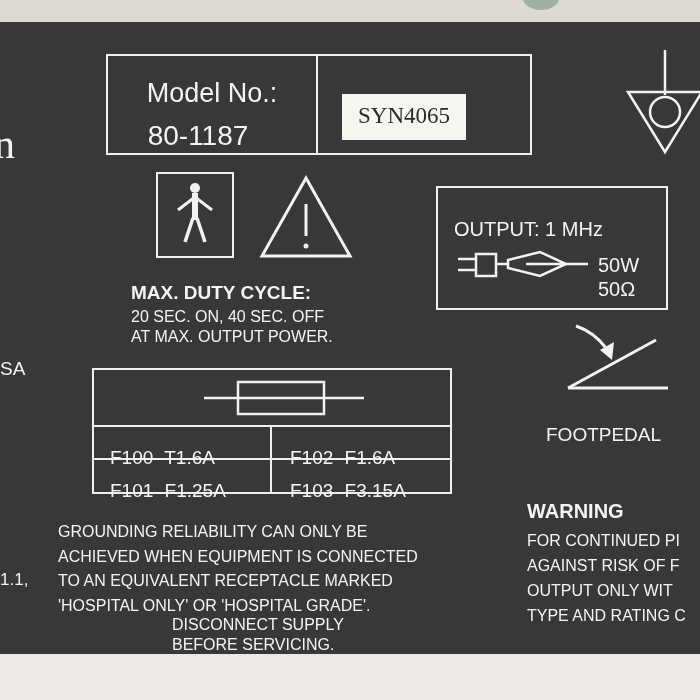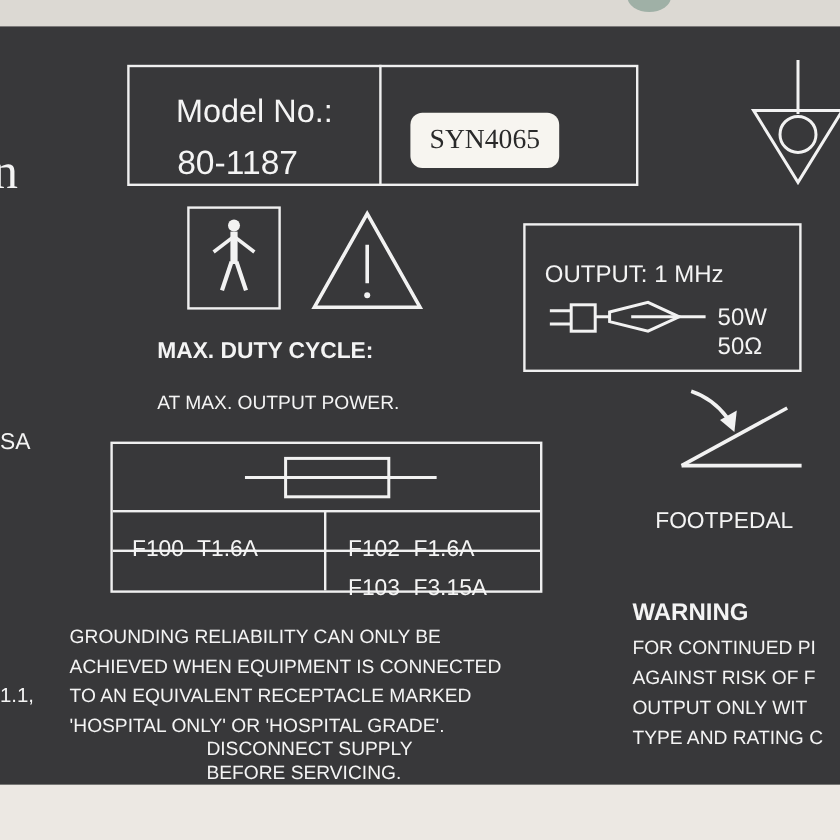--- a/index.html
+++ b/index.html
@@ -23,21 +23,21 @@
 <div class="label">
 
   <div class="abs txt" style="left:-6px;top:82px;font-family:'Liberation Serif',serif;font-size:42px;">n</div>
   <div class="abs txt" style="left:0;top:320px;font-size:19px;">SA</div>
   <div class="abs txt" style="left:0;top:532px;font-size:17px;">1.1,</div>
 
   <div class="box" style="left:106px;top:32px;width:426px;height:101px;"></div>
   <div class="abs" style="left:316px;top:32px;width:2px;height:101px;background:#f0f0f0;"></div>
   <div class="abs txt" style="left:108px;top:40px;width:208px;text-align:center;font-size:27px;">Model No.:</div>
   <div class="abs txt" style="left:108px;top:82px;width:180px;text-align:center;font-size:28px;">80-1187</div>
-  <div class="serial-sticker" style="left:342px;top:72px;width:124px;height:46px;border-radius:10px;">SYN4065</div>
+  <div class="serial-sticker" style="left:342px;top:72px;width:124px;height:46px;">SYN4065</div>
 
   <svg class="abs" style="left:625px;top:28px;" width="75" height="105">
     <line x1="40" y1="0" x2="40" y2="45" stroke="#f2f2f2" stroke-width="2.5"></line>
     <polygon points="3,42 77,42 40,102" fill="none" stroke="#f2f2f2" stroke-width="2.5"></polygon>
     <circle cx="40" cy="62" r="15" fill="none" stroke="#f2f2f2" stroke-width="2.5"></circle>
   </svg>
 
   <div class="box" style="left:156px;top:150px;width:78px;height:86px;"></div>
   <svg class="abs" style="left:170px;top:158px;" width="50" height="70">
     <circle cx="25" cy="8" r="5" fill="#f2f2f2"></circle>
@@ -48,20 +48,21 @@
     <line x1="27" y1="38" x2="35" y2="62" stroke="#f2f2f2" stroke-width="3.5"></line>
   </svg>
 
   <svg class="abs" style="left:258px;top:152px;" width="96" height="86">
     <polygon points="48,4 92,82 4,82" fill="none" stroke="#f2f2f2" stroke-width="3"></polygon>
     <line x1="48" y1="30" x2="48" y2="62" stroke="#f2f2f2" stroke-width="3"></line>
     <circle cx="48" cy="72" r="2.5" fill="#f2f2f2"></circle>
   </svg>
 
   <div class="abs txt bold" style="left:131px;top:244px;font-size:19px;">MAX. DUTY CYCLE:</div>
+  <div class="abs txt" style="left:131px;top:270px;font-size:16px;">20 SEC. ON, 40 SEC. OFF</div>
   <div class="abs txt" style="left:131px;top:290px;font-size:16px;">AT MAX. OUTPUT POWER.</div>
 
   <div class="box" style="left:436px;top:164px;width:232px;height:124px;"></div>
   <div class="abs txt" style="left:454px;top:180px;font-size:20px;">OUTPUT: 1 MHz</div>
   <svg class="abs" style="left:458px;top:226px;" width="132" height="34">
     <line x1="0" y1="11" x2="18" y2="11" stroke="#f2f2f2" stroke-width="2.5"></line>
     <line x1="0" y1="22" x2="18" y2="22" stroke="#f2f2f2" stroke-width="2.5"></line>
     <rect x="18" y="6" width="20" height="22" fill="none" stroke="#f2f2f2" stroke-width="2.5"></rect>
     <line x1="38" y1="16" x2="50" y2="16" stroke="#f2f2f2" stroke-width="2.5"></line>
     <polygon points="50,12 82,4 108,16 82,28 50,20" fill="none" stroke="#f2f2f2" stroke-width="2.5"></polygon>
@@ -81,20 +82,21 @@
   <div class="box" style="left:92px;top:346px;width:360px;height:126px;"></div>
   <svg class="abs" style="left:204px;top:356px;" width="160" height="40">
     <line x1="0" y1="20" x2="160" y2="20" stroke="#f2f2f2" stroke-width="2.5"></line>
     <rect x="34" y="4" width="86" height="32" fill="none" stroke="#f2f2f2" stroke-width="2.5"></rect>
   </svg>
   <div class="abs" style="left:94px;top:403px;width:356px;height:2px;background:#f0f0f0;"></div>
   <div class="abs" style="left:94px;top:436px;width:356px;height:2px;background:#f0f0f0;"></div>
   <div class="abs" style="left:270px;top:403px;width:2px;height:67px;background:#f0f0f0;"></div>
   <div class="abs txt" style="left:110px;top:409px;font-size:19px;word-spacing:6px;"><span>F100</span> <span>T1.6A</span></div>
   <div class="abs txt" style="left:290px;top:409px;font-size:19px;word-spacing:6px;"><span>F102</span> <span>F1.6A</span></div>
+  <div class="abs txt" style="left:110px;top:442px;font-size:19px;word-spacing:6px;"><span>F101</span> <span>F1.25A</span></div>
   <div class="abs txt" style="left:290px;top:442px;font-size:19px;word-spacing:6px;"><span>F103</span> <span>F3.15A</span></div>
 
   <div class="abs txt" style="left:58px;top:482px;font-size:16px;line-height:24.5px;">
     <div>GROUNDING RELIABILITY CAN ONLY BE</div>
     <div>ACHIEVED WHEN EQUIPMENT IS CONNECTED</div>
     <div>TO AN EQUIVALENT RECEPTACLE MARKED</div>
     <div>'HOSPITAL ONLY' OR 'HOSPITAL GRADE'.</div>
   </div>
 
   <div class="abs txt" style="left:172px;top:578px;font-size:16px;">DISCONNECT SUPPLY</div>

